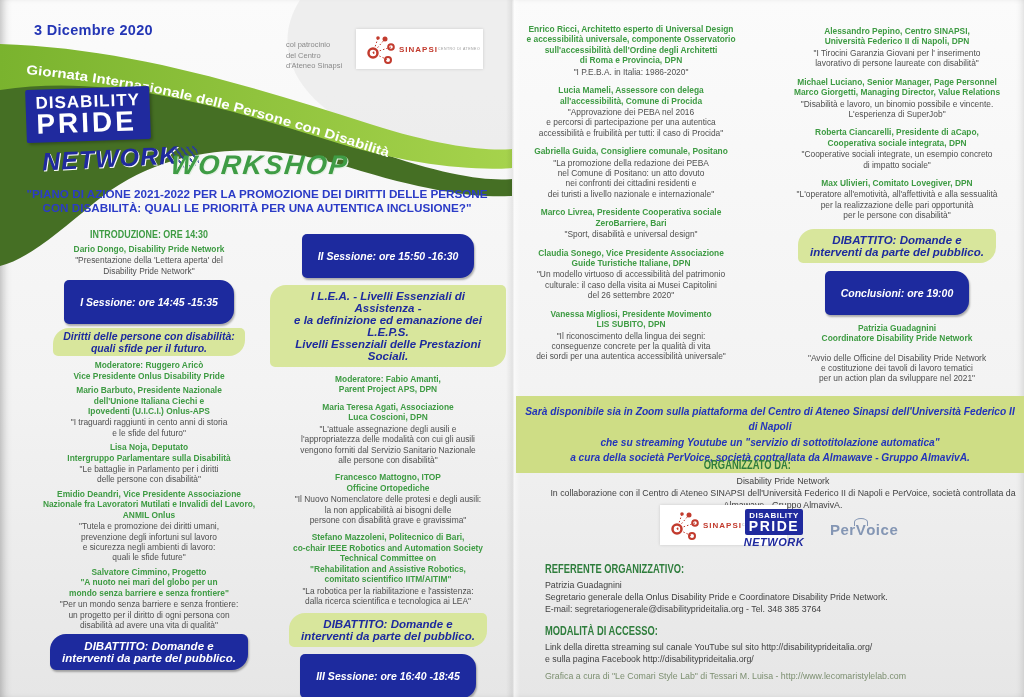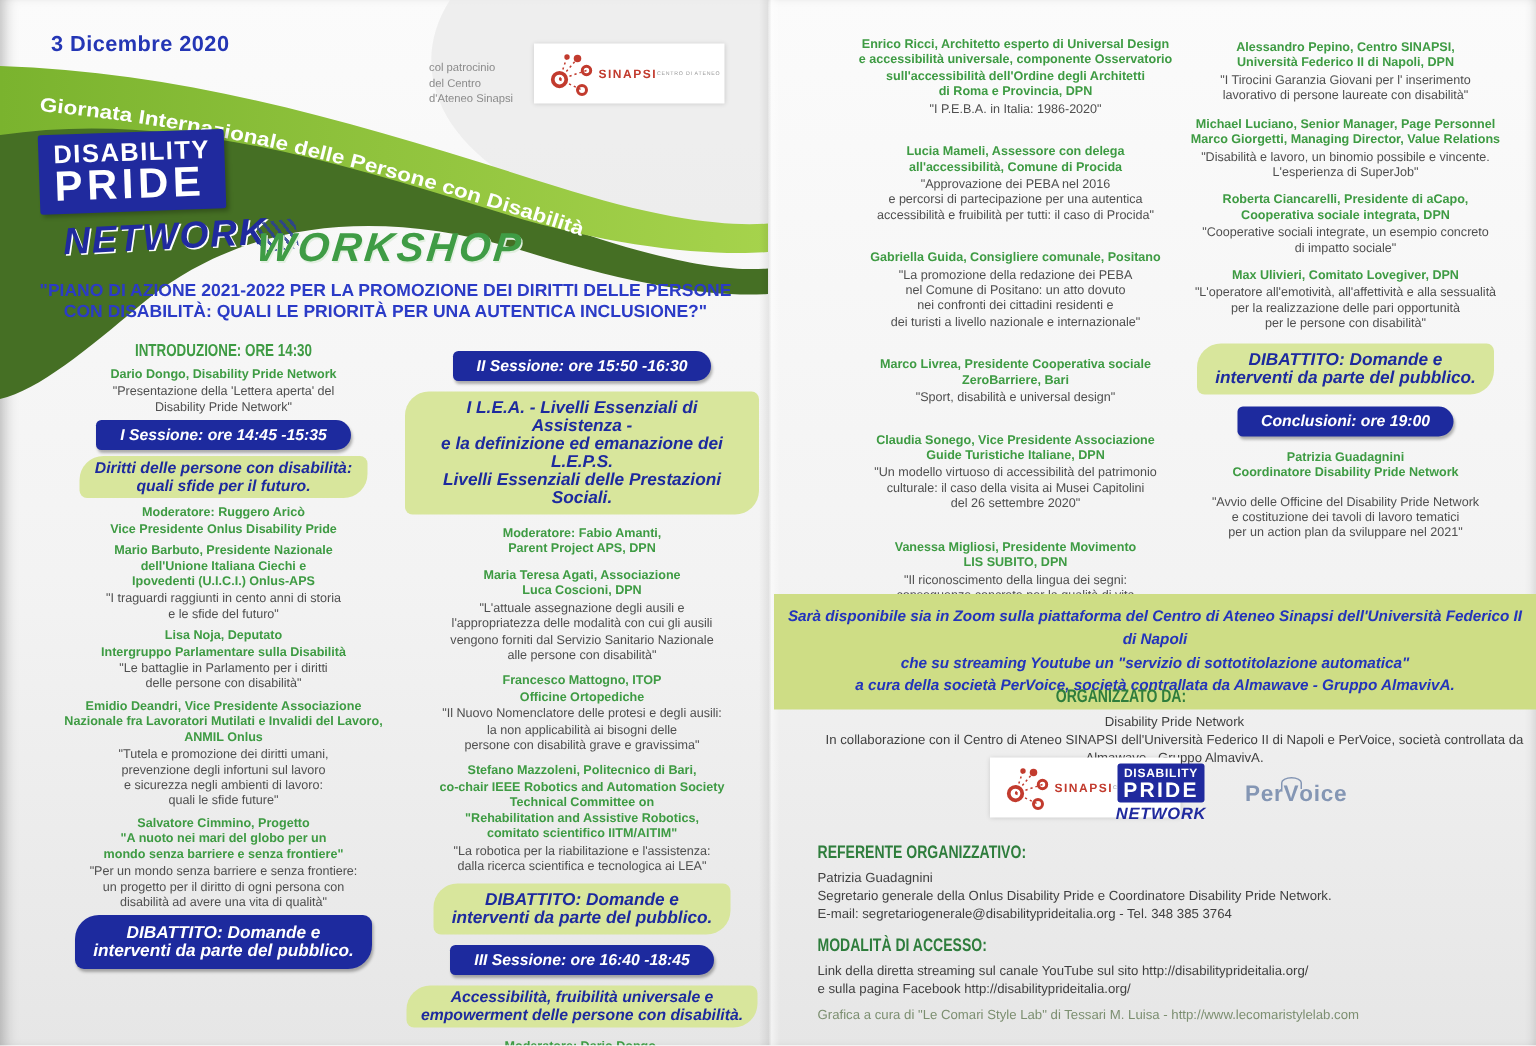--- a/index.html
+++ b/index.html
@@ -32,30 +32,30 @@
          background:repeating-linear-gradient(60deg,transparent 0 3px,#2b3f94 3px 5px);opacity:.85;}
   .workshop{position:absolute;left:110px;top:150px;width:300px;text-align:center;
             font-size:27px;font-weight:800;font-style:italic;color:#3f9c45;letter-spacing:2px;
             transform:skewX(-6deg);text-shadow:1px 1px 0 #e2efe0;}
   .subtitle{position:absolute;left:8px;top:187px;width:498px;text-align:center;
             color:#2b3bc7;font-weight:bold;font-size:11.7px;line-height:1.2;}
   
   .col{position:absolute;display:flex;flex-direction:column;}
   #colA{left:28px;top:228px;width:242px;gap:4px;}
   #colB{left:270px;top:234px;width:236px;gap:7px;}
-  #colC{left:554px;top:24px;width:246px;gap:18px;}
+  #colC{left:508px;top:24px;width:246px;gap:8px;}
   #colD{left:780px;top:26px;width:234px;gap:8px;}
   .blk{white-space:pre-line;}
   .blk-heading{color:#3e9b43;font-weight:bold;font-size:10.5px;text-align:center;
                transform:scale(.85,1.1);letter-spacing:0;}
   .speaker{font-size:8.4px;line-height:1.24;text-align:center;}
   .sp-name{color:#3e9b43;font-weight:bold;white-space:pre-line;}
   .sp-quote{color:#4f4f4f;margin-top:1px;white-space:pre-line;}
   .pill{align-self:center;text-align:center;font-style:italic;font-weight:bold;white-space:pre-line;}
-  .pill-blue{background:#1d2a9e;color:#ffffff;font-size:10.5px;padding:4px 16px;
+  .pill-blue{background:#1d2a9e;color:#ffffff;font-size:10.5px;padding:16px 16px;
              border-radius:5px 14px 14px 5px;box-shadow:1px 2px 2px rgba(0,0,0,.3);}
   .pill-blue.pill-lg{font-size:11.5px;padding:6px 12px;border-radius:16px 6px 16px 6px;}
   .pill-green{background:#d8e69c;color:#1d2a9e;font-size:10.5px;padding:2px 10px;
               border-radius:16px 5px 16px 5px;}
   .pill-green.pill-lg{font-size:11.5px;padding:5px 12px;border-radius:16px 5px 16px 5px;}
   
   .band{position:absolute;left:516px;top:396px;width:508px;box-sizing:border-box;
         background:#cedd85;text-align:center;padding:8px 6px;
         font-size:10.2px;font-weight:bold;font-style:italic;color:#2334bb;line-height:1.5;
         white-space:pre-line;}

